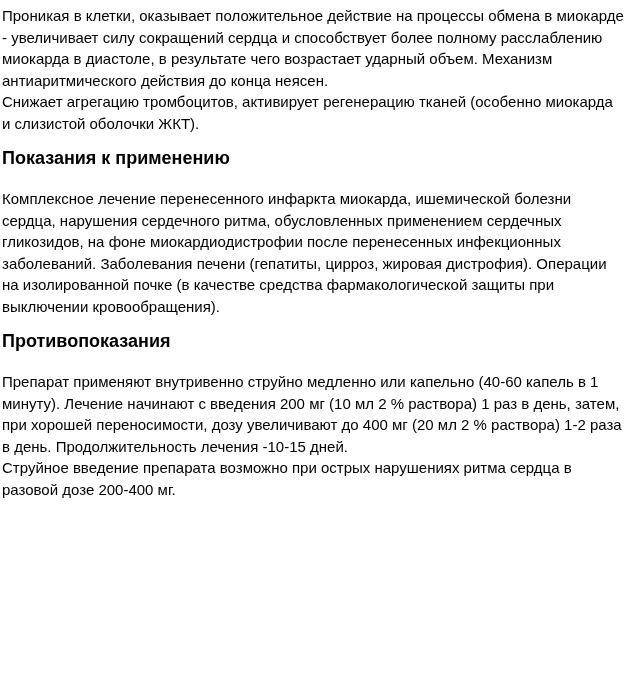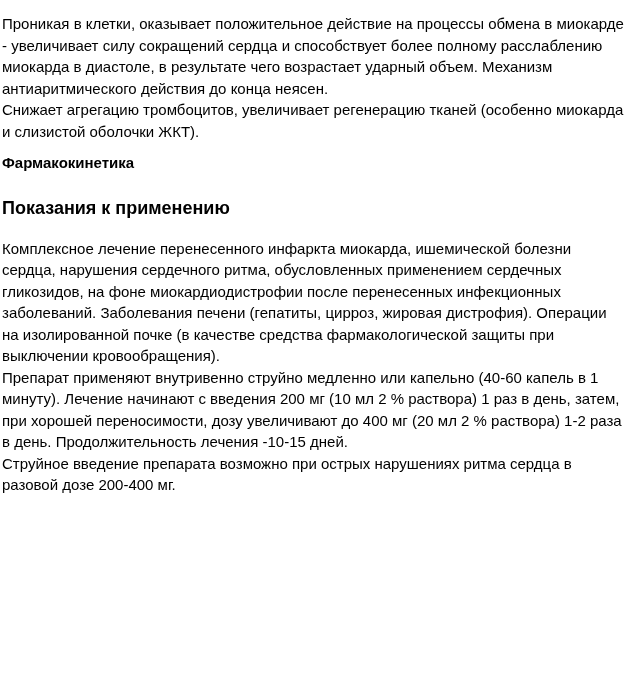--- a/index.html
+++ b/index.html
@@ -11,21 +11,21 @@
     height: 697px;
     overflow: hidden;
     background: #ffffff;
     color: #000000;
     font-family: "Liberation Sans", "DejaVu Sans", sans-serif;
   }
   .doc {
     box-sizing: border-box;
     width: 640px;
     height: 549px;
-    padding: 13px 16px 0 2px;
+    padding: 5px 16px 0 2px;
   }
   .doc p {
     margin: 0;
     font-size: 15px;
     line-height: 21.5px;
     font-weight: 400;
   }
   .h-small {
     margin: 10px 0 22px 0;
     font-size: 15px;
@@ -37,27 +37,27 @@
     font-size: 18px;
     line-height: 24px;
     font-weight: 700;
   }
 </style>
 </head>
 <body>
 
 <main class="doc">
   <p>Проникая в клетки, оказывает положительное действие на процессы обмена в миокарде - увеличивает силу сокращений сердца и способствует более полному расслаблению миокарда в диастоле, в результате чего возрастает ударный объем. Механизм антиаритмического действия до конца неясен.</p>
-  <p>Снижает агрегацию тромбоцитов, увеличивает регенерацию тканей (особенно миокарда и слизистой оболочки ЖКТ).</p>
+  <p>Снижает агрегацию тромбоцитов, активирует регенерацию тканей (особенно миокарда и слизистой оболочки ЖКТ).</p>
 
-  <h3 class="h-small">Фармакокинетика</h3>
 
 
   <h2 class="h-large">Показания к применению</h2>
 
   <p>Комплексное лечение перенесенного инфаркта миокарда, ишемической болезни сердца, нарушения сердечного ритма, обусловленных применением сердечных гликозидов, на фоне миокардиодистрофии после перенесенных инфекционных заболеваний. Заболевания печени (гепатиты, цирроз, жировая дистрофия). Операции на изолированной почке (в качестве средства фармакологической защиты при выключении кровообращения).</p>
 
+  <h2 class="h-large">Противопоказания</h2>
 
 
 
   <p>Препарат применяют внутривенно струйно медленно или капельно (40-60 капель в 1 минуту). Лечение начинают с введения 200 мг (10 мл 2 % раствора) 1 раз в день, затем, при хорошей переносимости, дозу увеличивают до 400 мг (20 мл 2 % раствора) 1-2 раза в день. Продолжительность лечения -10-15 дней.</p>
   <p>Струйное введение препарата возможно при острых нарушениях ритма сердца в разовой дозе 200-400 мг.</p>
 </main>
 
 </body></html>

